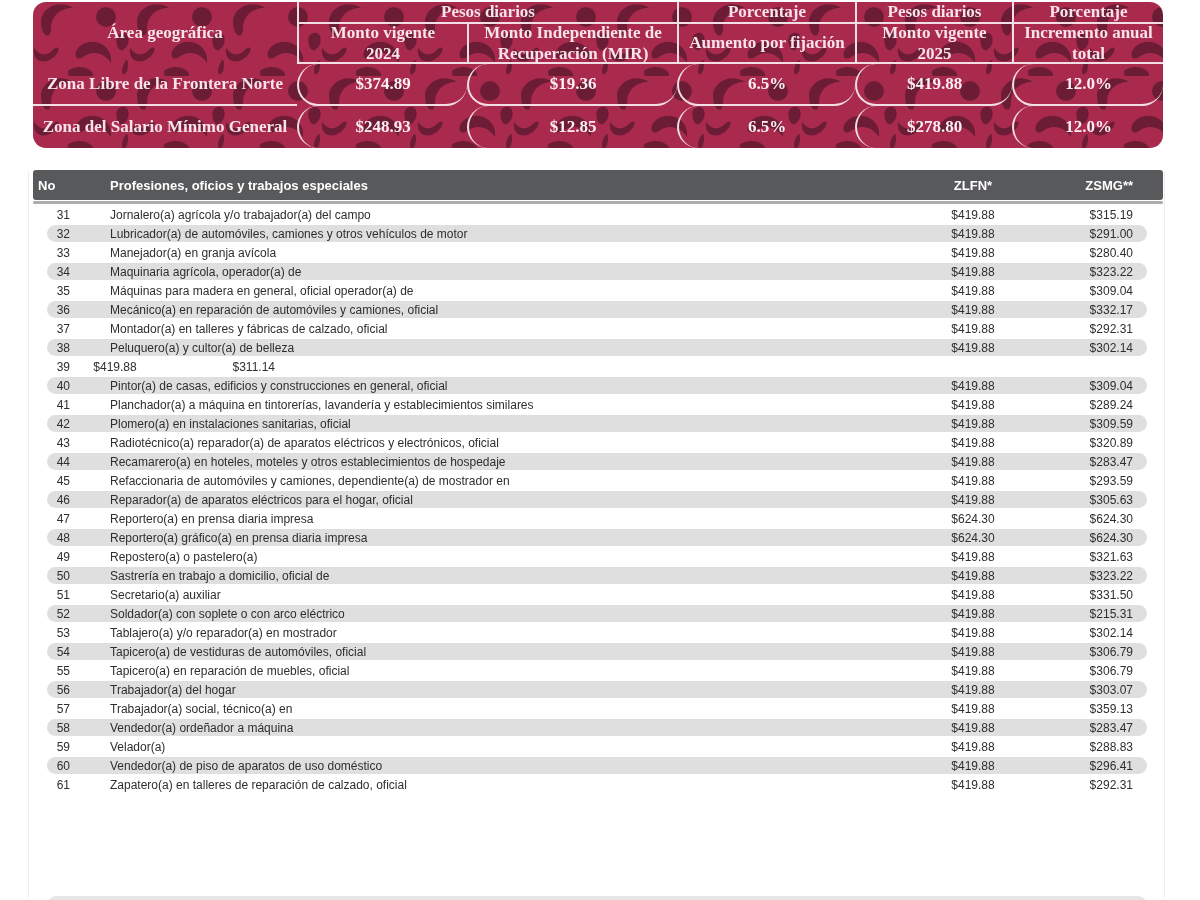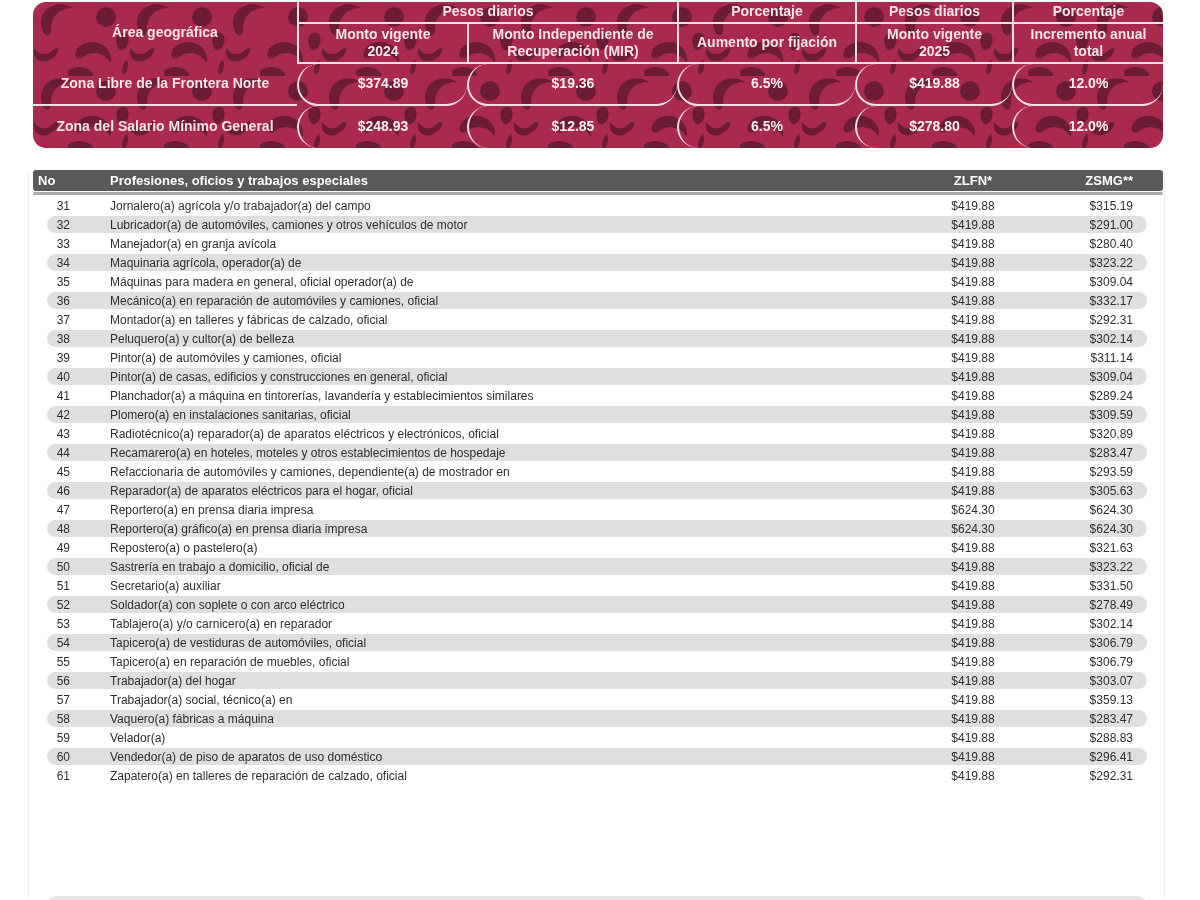--- a/index.html
+++ b/index.html
@@ -16,34 +16,35 @@
   }
   .wage-bg{position:absolute;inset:0;z-index:0;}
   .wt-grid{
     position:absolute;inset:0;z-index:1;display:grid;
     grid-template-columns:264px 170px 210px 178px 157px 151px;
     grid-template-rows:22px 40px 42px 42px;
     color:#f7e3ea;
   }
   .wt-grid .c{
     display:flex;align-items:center;justify-content:center;text-align:center;
-    font-weight:bold;font-size:14px;line-height:1.25;white-space:pre-line;
+    font-weight:bold;font-size:17px;line-height:1.25;white-space:pre-line;
     box-sizing:border-box;
+    font-family:Liberation Serif, serif;
   }
   .bl{border-left:2px solid #f2dfe6;}
   .bb{border-bottom:2px solid #f2dfe6;}
   .area-cell{grid-row:1/3;grid-column:1;font-size:14px;}
   .span23{grid-column:2/4;}
   .wt-val{font-size:14px;color:#fbeff3;border-radius:21px;}
   .wt-zone{font-size:13.5px;}
 
   
   .prof-table{position:absolute;left:33px;top:170px;width:1130px;}
   .prof-header{
-    height:21px;background:#58595b;border-radius:3px;
+    height:30px;background:#58595b;border-radius:3px;
     display:flex;align-items:center;color:#ffffff;font-weight:bold;font-size:13px;
   }
   .prof-subbar{height:3px;background:#aaacae;border-radius:2px;margin-top:1px;}
   .col-no{width:37px;flex:0 0 37px;text-align:right;box-sizing:border-box;}
   .col-no.hdr{text-align:left;padding-left:5px;}
   .col-prof{flex:1 1 auto;text-align:left;padding-left:40px;box-sizing:border-box;
     white-space:nowrap;overflow:hidden;}
   .col-zlfn{width:90px;flex:0 0 90px;text-align:center;}
   .col-zsmg{width:115px;flex:0 0 115px;text-align:right;}
   .col-sp{width:30px;flex:0 0 30px;}
@@ -201,21 +202,20 @@
       <div class="band"></div>
       <div class="col-no">38</div>
       <div class="col-prof">Peluquero(a) y cultor(a) de belleza</div>
       <div class="col-zlfn">$419.88</div>
       <div class="col-zsmg">$302.14</div>
       <div class="col-sp"></div>
     </div>
         <div class="prow">
 
       <div class="col-no">39</div>
-      <div class="col-prof">Pintor(a) de automóviles y camiones, oficial</div>
       <div class="col-zlfn">$419.88</div>
       <div class="col-zsmg">$311.14</div>
       <div class="col-sp"></div>
     </div>
         <div class="prow alt">
       <div class="band"></div>
       <div class="col-no">40</div>
       <div class="col-prof">Pintor(a) de casas, edificios y construcciones en general, oficial</div>
       <div class="col-zlfn">$419.88</div>
       <div class="col-zsmg">$309.04</div>
@@ -307,27 +307,27 @@
       <div class="col-prof">Secretario(a) auxiliar</div>
       <div class="col-zlfn">$419.88</div>
       <div class="col-zsmg">$331.50</div>
       <div class="col-sp"></div>
     </div>
         <div class="prow alt">
       <div class="band"></div>
       <div class="col-no">52</div>
       <div class="col-prof">Soldador(a) con soplete o con arco eléctrico</div>
       <div class="col-zlfn">$419.88</div>
-      <div class="col-zsmg">$278.49</div>
+      <div class="col-zsmg">$215.31</div>
       <div class="col-sp"></div>
     </div>
         <div class="prow">
 
       <div class="col-no">53</div>
-      <div class="col-prof">Tablajero(a) y/o carnicero(a) en reparador</div>
+      <div class="col-prof">Tablajero(a) y/o reparador(a) en mostrador</div>
       <div class="col-zlfn">$419.88</div>
       <div class="col-zsmg">$302.14</div>
       <div class="col-sp"></div>
     </div>
         <div class="prow alt">
       <div class="band"></div>
       <div class="col-no">54</div>
       <div class="col-prof">Tapicero(a) de vestiduras de automóviles, oficial</div>
       <div class="col-zlfn">$419.88</div>
       <div class="col-zsmg">$306.79</div>
@@ -353,21 +353,21 @@
 
       <div class="col-no">57</div>
       <div class="col-prof">Trabajador(a) social, técnico(a) en</div>
       <div class="col-zlfn">$419.88</div>
       <div class="col-zsmg">$359.13</div>
       <div class="col-sp"></div>
     </div>
         <div class="prow alt">
       <div class="band"></div>
       <div class="col-no">58</div>
-      <div class="col-prof">Vaquero(a) fábricas a máquina</div>
+      <div class="col-prof">Vendedor(a) ordeñador a máquina</div>
       <div class="col-zlfn">$419.88</div>
       <div class="col-zsmg">$283.47</div>
       <div class="col-sp"></div>
     </div>
         <div class="prow">
 
       <div class="col-no">59</div>
       <div class="col-prof">Velador(a)</div>
       <div class="col-zlfn">$419.88</div>
       <div class="col-zsmg">$288.83</div>

